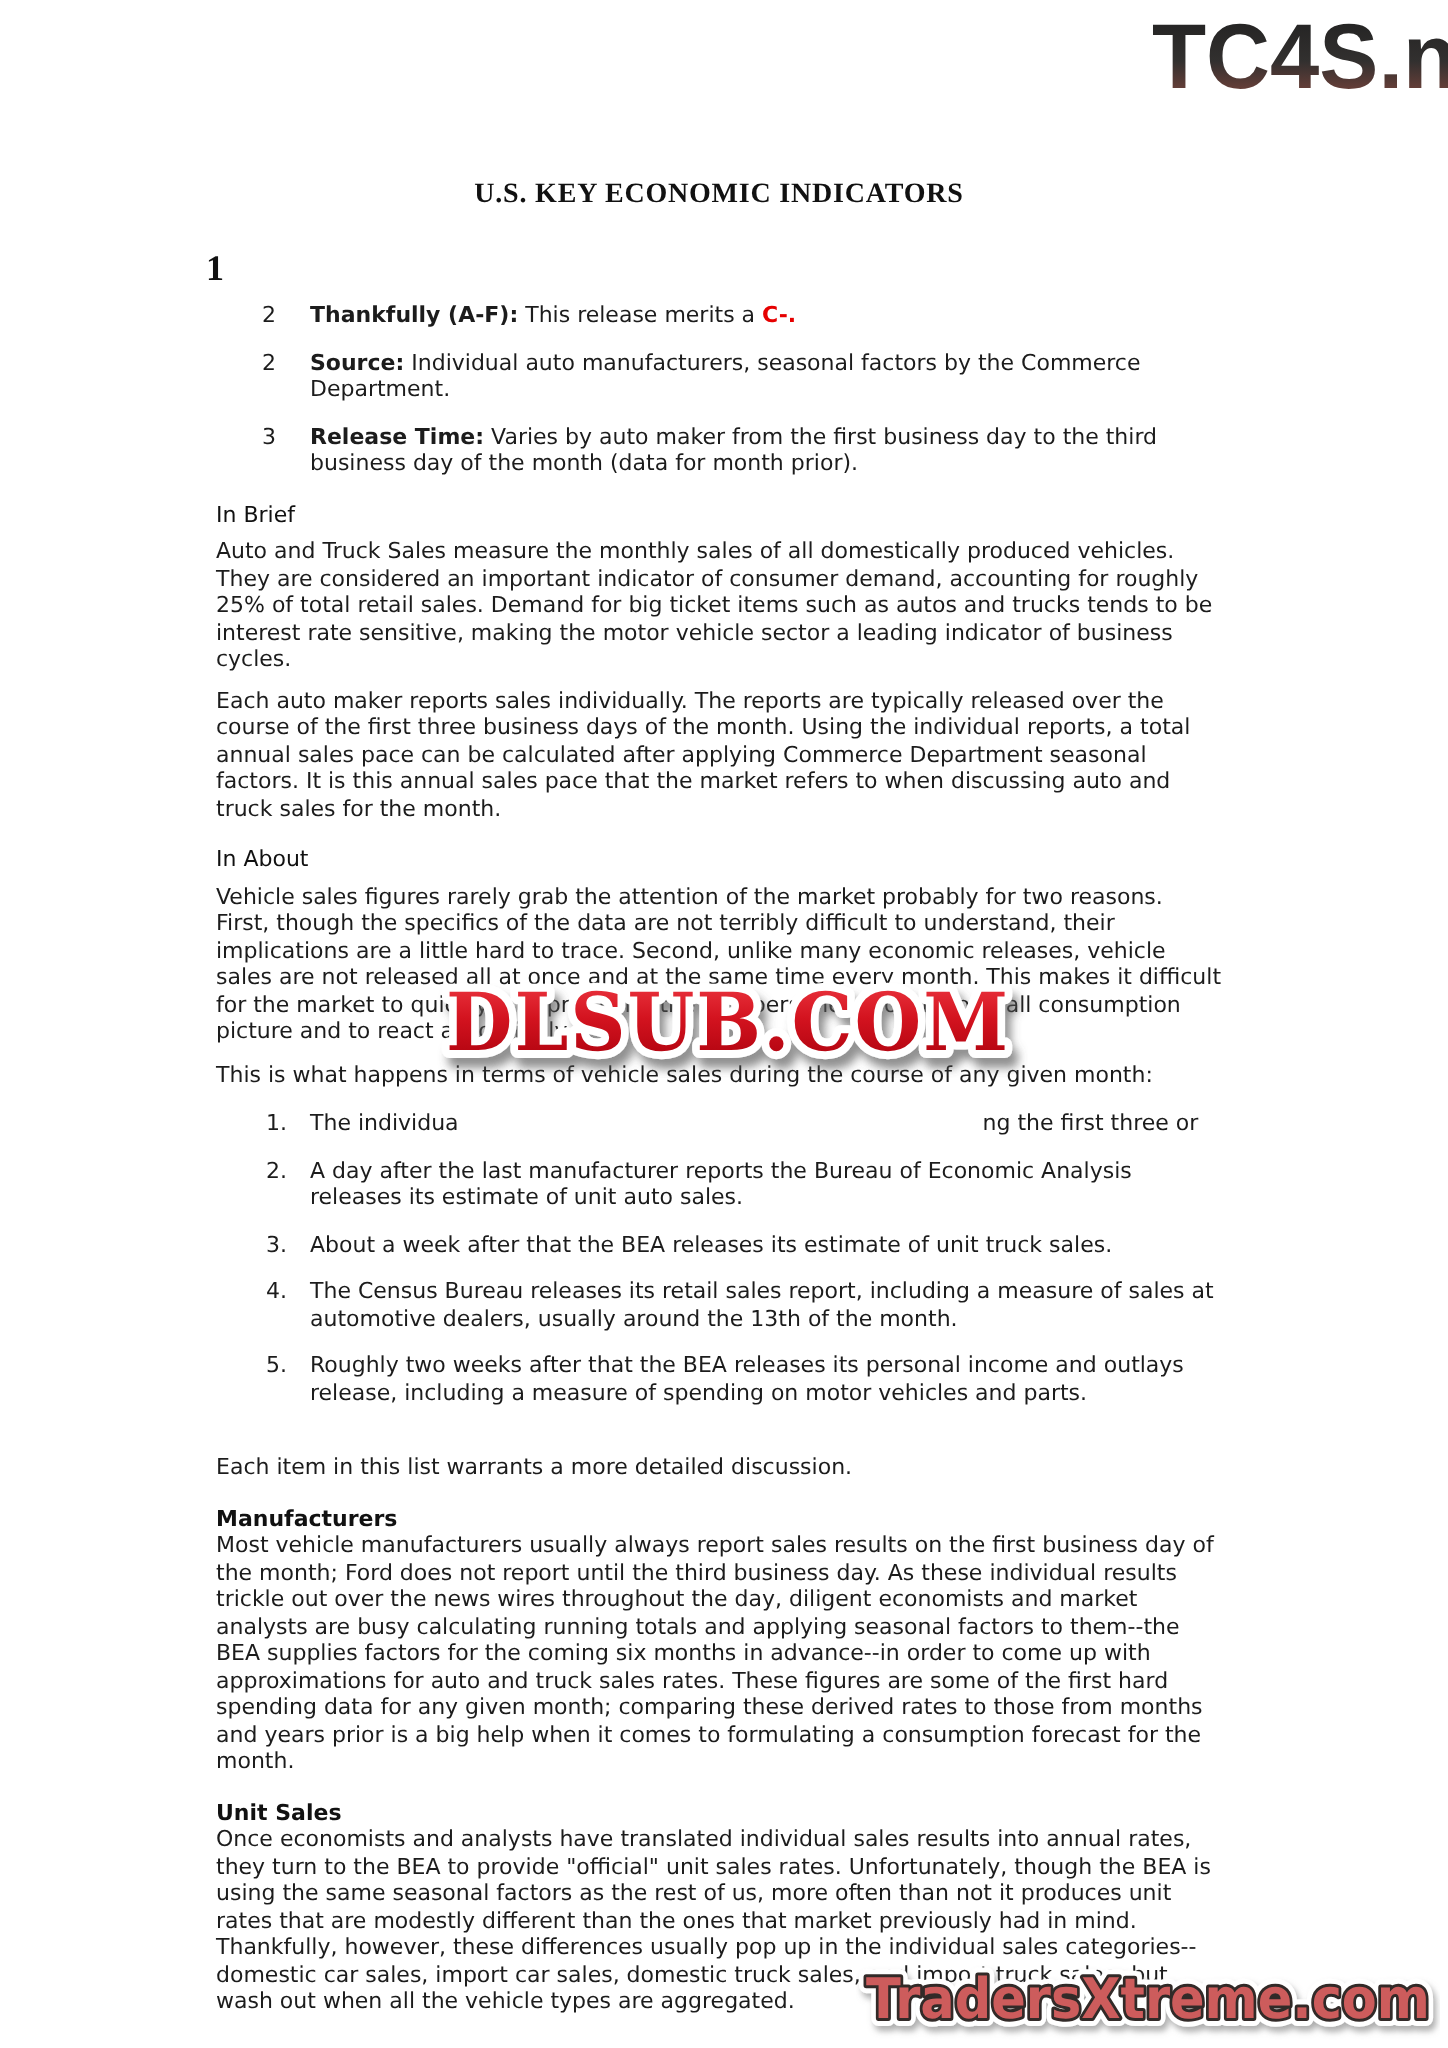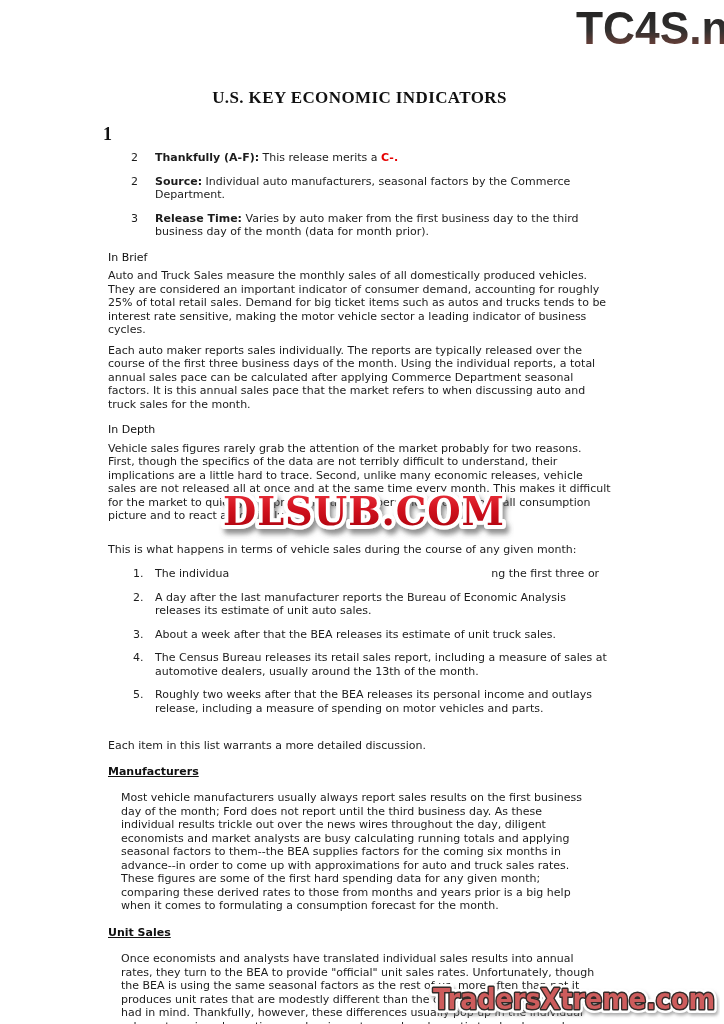--- a/index.html
+++ b/index.html
@@ -12,51 +12,51 @@
     font-size:11px;line-height:13.5px;
     color:#1c1c1c;
     padding-left:48px;
   }
   
   .tc4s-logo{position:absolute;top:1px;right:2px;}
   
   .content{position:absolute;left:108px;top:88px;width:503px;}
   .doc-title{
     font-family:"Liberation Serif",serif;
-    font-size:17px;line-height:20px;font-weight:bold;
+    font-size:14px;line-height:20px;font-weight:bold;
     letter-spacing:0.4px;text-align:center;color:#111;margin:0;
   }
   .section-head{
     font-family:"Liberation Serif",serif;
     font-size:18px;line-height:21px;font-weight:bold;color:#111;
     display:flex;margin:16px 0 0 -5px;
   }
   .section-num{flex:0 0 27px;}
   
   .meta-list{margin-top:6px;}
   .meta-item{display:flex;margin-top:10px;}
   .meta-item:first-child{margin-top:0;}
   .m-marker{flex:0 0 47px;padding-left:23px;box-sizing:border-box;}
   .m-label{font-weight:bold;}
   .hl-red{font-weight:bold;}
   
   .subhead{font-weight:normal;color:#111;margin:12px 0 5px;}
   .para{margin:0 0 7px;}
-  .intro-line{margin:20px 0 0;}
+  .intro-line{margin:8px 0 0;}
   .steps{margin-top:11px;}
   .step{display:flex;margin-top:10px;}
   .step:first-child{margin-top:0;}
   .s-marker{flex:0 0 47px;padding-left:25px;box-sizing:border-box;}
   .step-body{flex:1;}
   .step1-line{white-space:nowrap;}
   .wm-gap{display:inline-block;width:262px;}
   .closing-line{margin-top:24px;}
   .block{margin-top:12px;}
-  .block-head{font-weight:bold;color:#111;text-decoration:underline;}
-  .block p{margin:13px;}
+  .block-head{font-weight:bold;color:#111;}
+  .block p{margin:0;}
   
   .dlsub-logo{position:absolute;left:214px;top:481px;z-index:5;}
   .traders-logo{position:absolute;left:428px;top:979px;z-index:5;}
 </style>
 </head>
 <body>
 
 <div class="page">
 
   <svg class="tc4s-logo" width="196" height="52" viewBox="0 0 196 52">
@@ -91,21 +91,21 @@
       <div class="meta-item">
         <span class="m-marker">3</span>
         <span><span class="m-label">Release Time:</span><span> Varies by auto maker from the first business day to the third business day of the month (data for month prior).</span></span>
       </div>
     </div>
 
     <div class="subhead">In Brief</div>
     <p class="para">Auto and Truck Sales measure the monthly sales of all domestically produced vehicles. They are considered an important indicator of consumer demand, accounting for roughly 25% of total retail sales. Demand for big ticket items such as autos and trucks tends to be interest rate sensitive, making the motor vehicle sector a leading indicator of business cycles.</p>
     <p class="para">Each auto maker reports sales individually. The reports are typically released over the course of the first three business days of the month. Using the individual reports, a total annual sales pace can be calculated after applying Commerce Department seasonal factors. It is this annual sales pace that the market refers to when discussing auto and truck sales for the month.</p>
 
-    <div class="subhead">In Depth</div>
+    <div class="subhead">In About</div>
     <p class="para">Vehicle sales figures rarely grab the attention of the market probably for two reasons. First, though the specifics of the data are not terribly difficult to understand, their implications are a little hard to trace. Second, unlike many economic releases, vehicle sales are not released all at once and at the same time every month. This makes it difficult for the market to quickly interpret what the numbers mean for the overall consumption picture and to react accordingly.</p>
     <p class="para intro-line">This is what happens in terms of vehicle sales during the course of any given month:</p>
 
     <div class="steps">
       <div class="step">
         <span class="s-marker">1.</span>
         <span class="step-body">
           <span class="step1-line"><span>The individua</span><span class="wm-gap"></span><span>ng the first three or</span></span>
         </span>
       </div>

